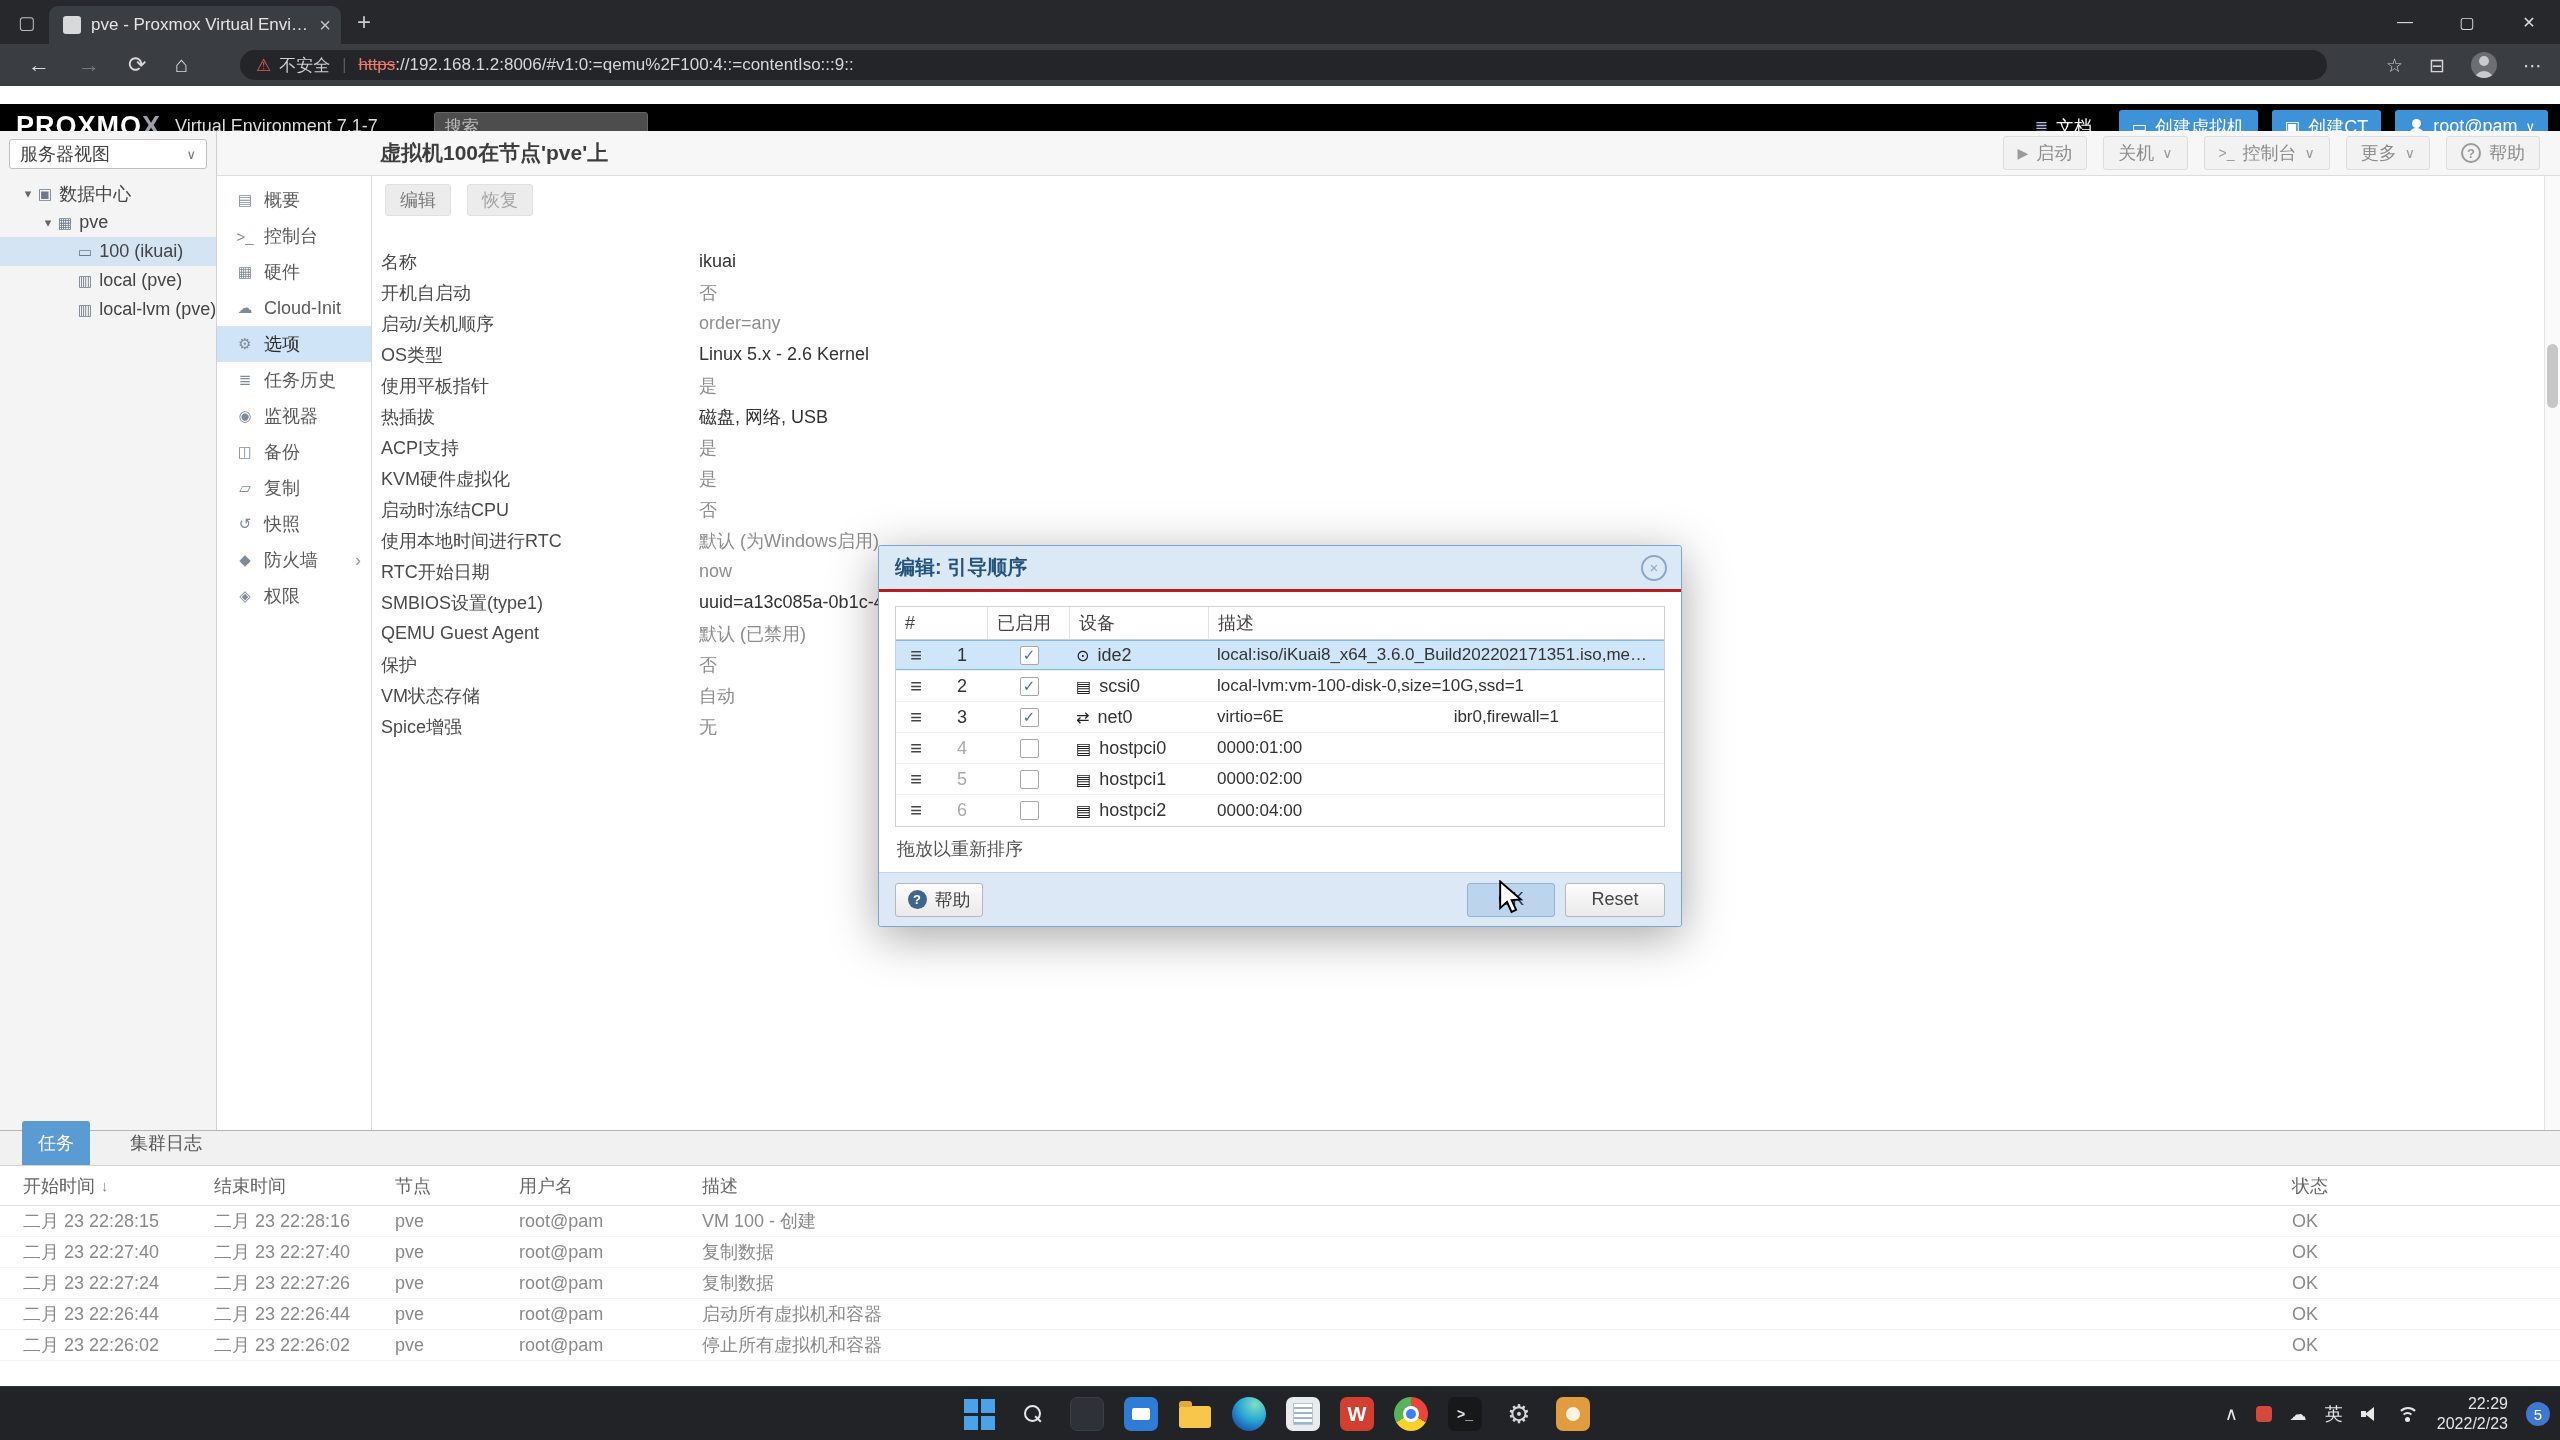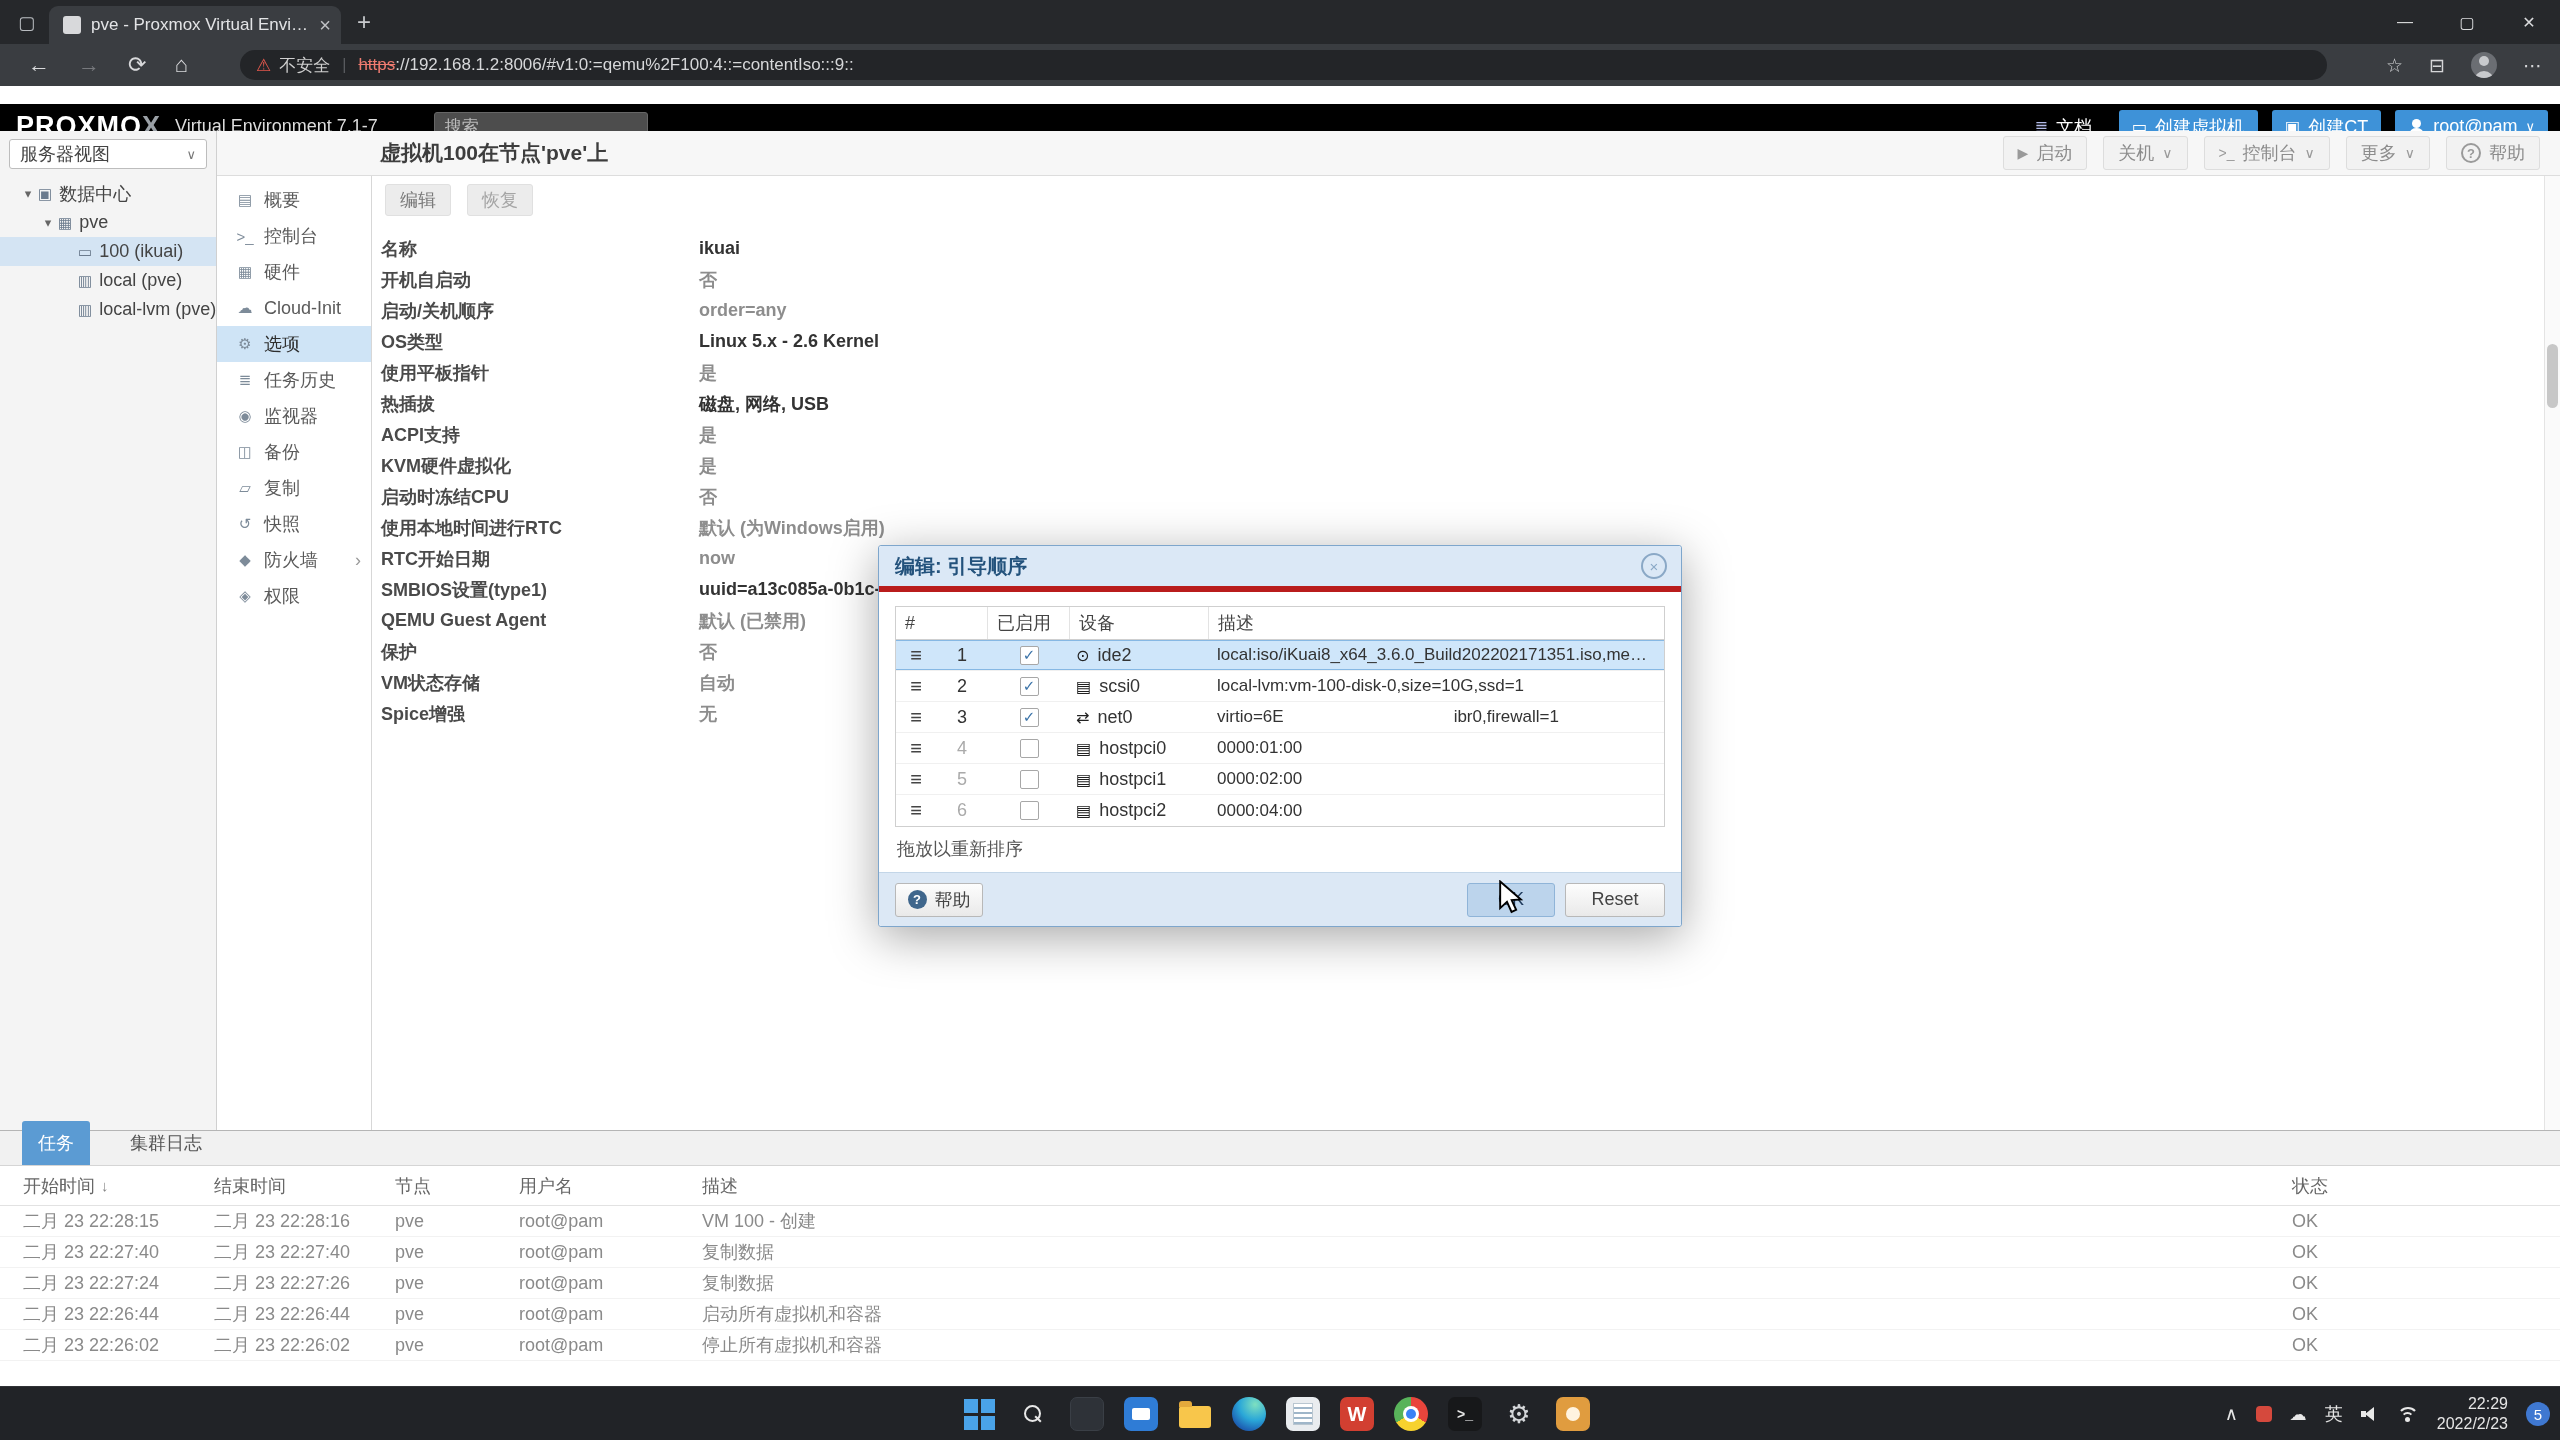--- a/index.html
+++ b/index.html
@@ -73,21 +73,21 @@
   .mitem { height:36px; display:flex; align-items:center; padding-left:18px; font-size:18px; color:#5a5a5a; position:relative; }
   .mitem .mi { width:20px; font-size:15px; color:#7d8b99; margin-right:9px; text-align:center; }
   .mitem.sel { background:#cfe4f6; color:#2e2e2e; }
   .mitem .mexp { position:absolute; right:10px; color:#999; font-size:18px; }
 
   
   #options { position:absolute; left:372px; top:176px; width:2172px; height:954px; background:#fff; }
   #opt-toolbar { padding:8px 0 0 13px; display:flex; gap:16px; }
   .opt-btn { height:32px; padding:0 14px; background:#ececec; border:1px solid #e0e0e0; border-radius:3px; font-size:18px; color:#777; display:flex; align-items:center; }
   .opt-btn.dim { color:#a5a5a5; }
-  #opt-rows { margin-top:17px;font-weight:bold; }
+  #opt-rows { margin-top:30px; }
   .opt-row { height:31px; display:flex; align-items:center; }
   .opt-row.sel { background:#d4e9fb; }
   .opt-label { width:327px; padding-left:9px; font-size:18px; color:#4a4a4a; white-space:nowrap; }
   .opt-value { font-size:18px; color:#333; white-space:nowrap; }
   .opt-value.muted { color:#8d8d8d; }
 
   #optscroll { position:absolute; right:0; top:176px; width:16px; height:954px; background:#fafafa; border-left:1px solid #e4e4e4; }
   #optscroll .thumb { position:absolute; left:2px; top:168px; width:11px; height:64px; background:#c7c7c7; border-radius:6px; }
 
   
@@ -96,21 +96,21 @@
   .btab { font-size:18px; padding:10px 16px; color:#555; }
   .btab.sel { background:#5b9bd3; color:#fff; border-radius:3px 3px 0 0; }
   .tgrid { display:grid; grid-template-columns:191px 181px 124px 183px 1590px 1fr; padding-left:23px; align-items:center; }
   #thead { height:40px; border-bottom:1px solid #e2e2e2; color:#666; font-size:18px; }
   #thead .hc { display:flex; align-items:center; gap:6px; }
   #thead .sort { color:#888; font-size:15px; }
   .trowt { height:31px; color:#8a8a8a; font-size:18px; border-bottom:1px solid #f2f2f2; }
 
   
   #modal { position:absolute; left:878px; top:545px; width:804px; height:382px; background:#fff; border:1px solid #7ea6cc; border-radius:3px; box-shadow:0 10px 48px rgba(0,0,0,.35); z-index:100; }
-  #mhead { height:46px; background:#dbe8f6; border-bottom:6px solid #b91c1c; display:flex; align-items:center; padding:0 14px 0 16px; border-radius:3px 3px 0 0; }
+  #mhead { height:46px; background:#dbe8f6; border-bottom:3px solid #b91c1c; display:flex; align-items:center; padding:0 14px 0 16px; border-radius:3px 3px 0 0; }
   #mtitle { font-size:20px; font-weight:bold; color:#23527c; }
   #mclose { margin-left:auto; width:26px; height:26px; border-radius:50%; border:2px solid #8aa8c6; color:#8aa8c6; font-size:15px; display:flex; align-items:center; justify-content:center; }
   #mbody { padding:14px 16px 0 16px; }
   #botable { border:1px solid #cfcfcf; }
   .bo-h { display:grid; grid-template-columns:92px 82px 139px 1fr; height:33px; align-items:center; border-bottom:1px solid #cfcfcf; }
   .bo-h div { font-size:18px; color:#444; padding-left:9px; height:100%; display:flex; align-items:center; border-right:1px solid #e3e3e3; }
   .bo-h div:last-child { border-right:none; }
   .bo-r { display:grid; grid-template-columns:40px 52px 82px 139px 1fr; height:31px; align-items:center; border-bottom:1px solid #f0f0f0; }
   .bo-r:last-child { border-bottom:none; }
   .bo-r.sel { background:#cfe6fa; box-shadow:inset 0 1px #86b8e4, inset 0 -1px #86b8e4; }

